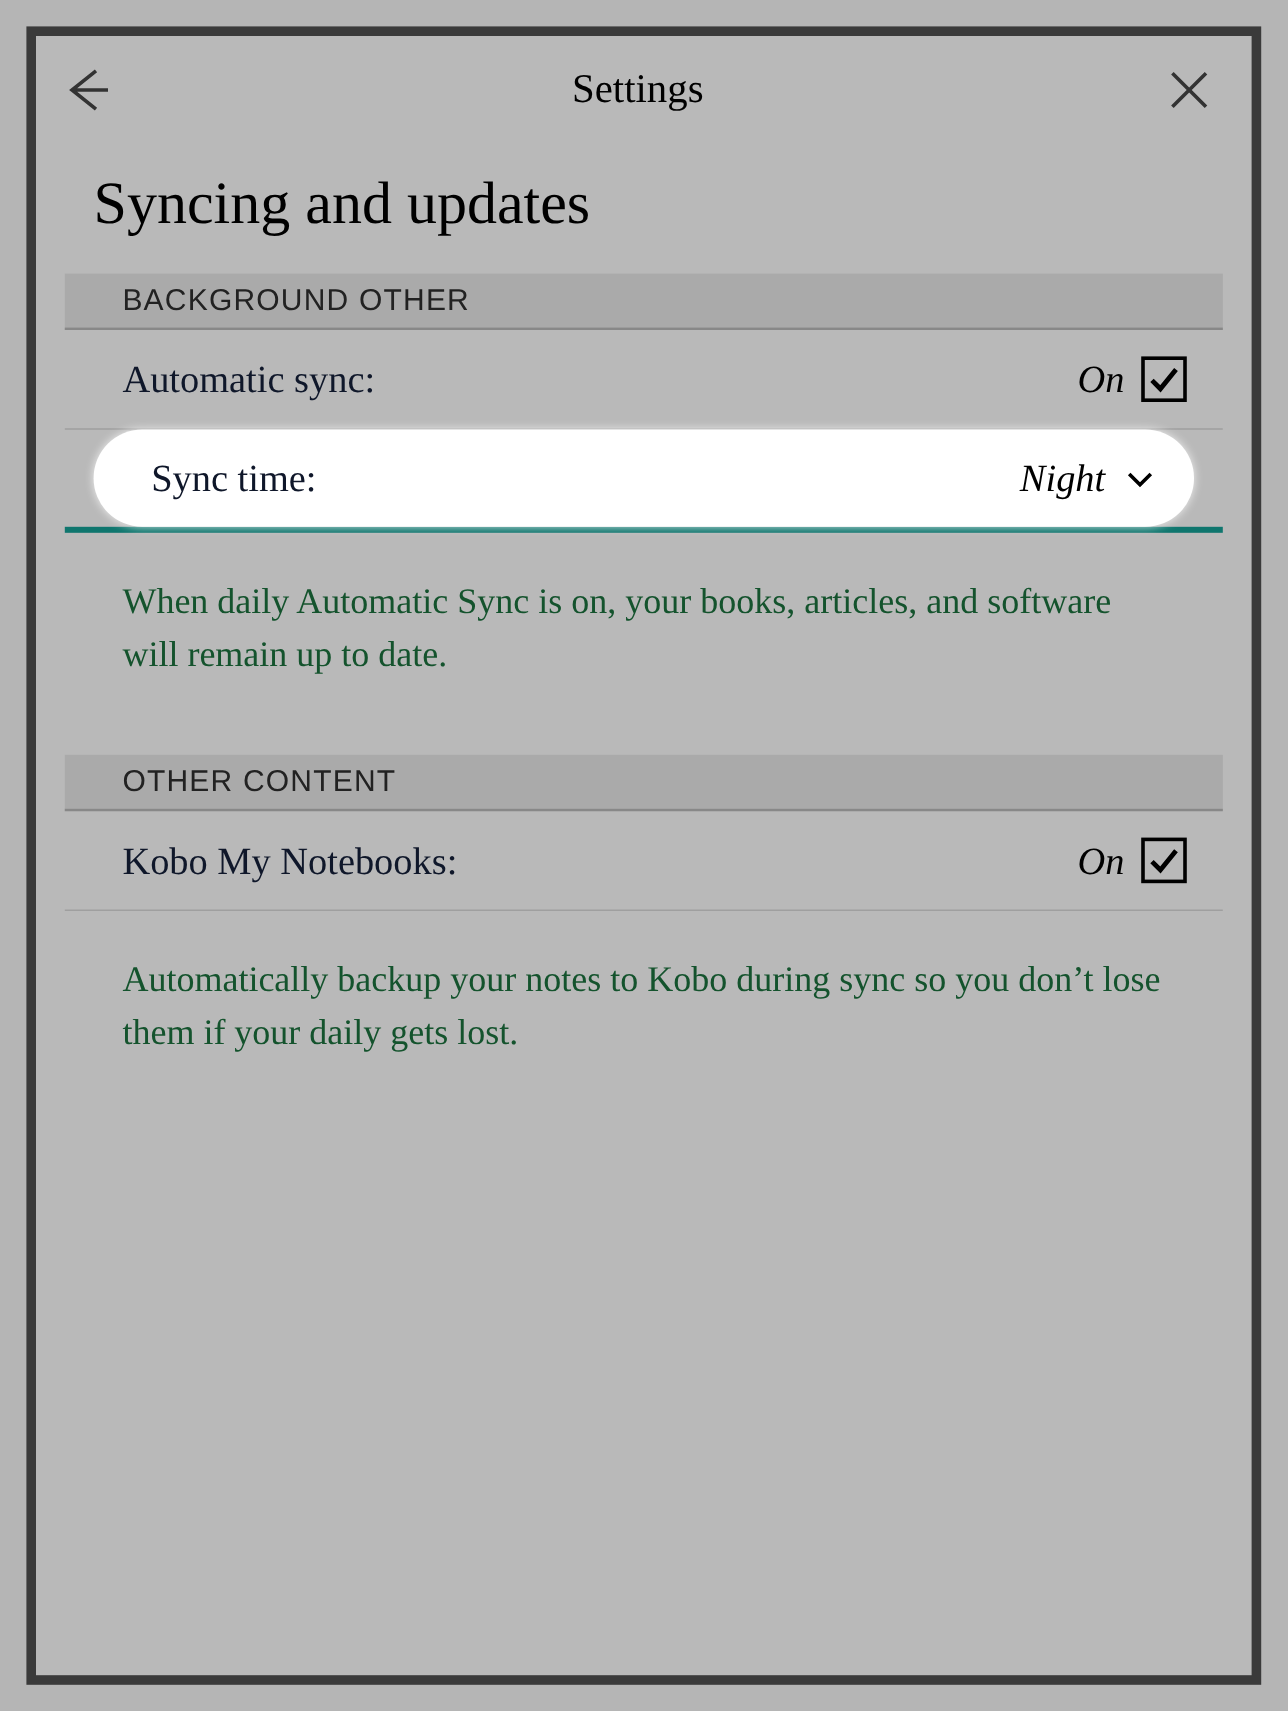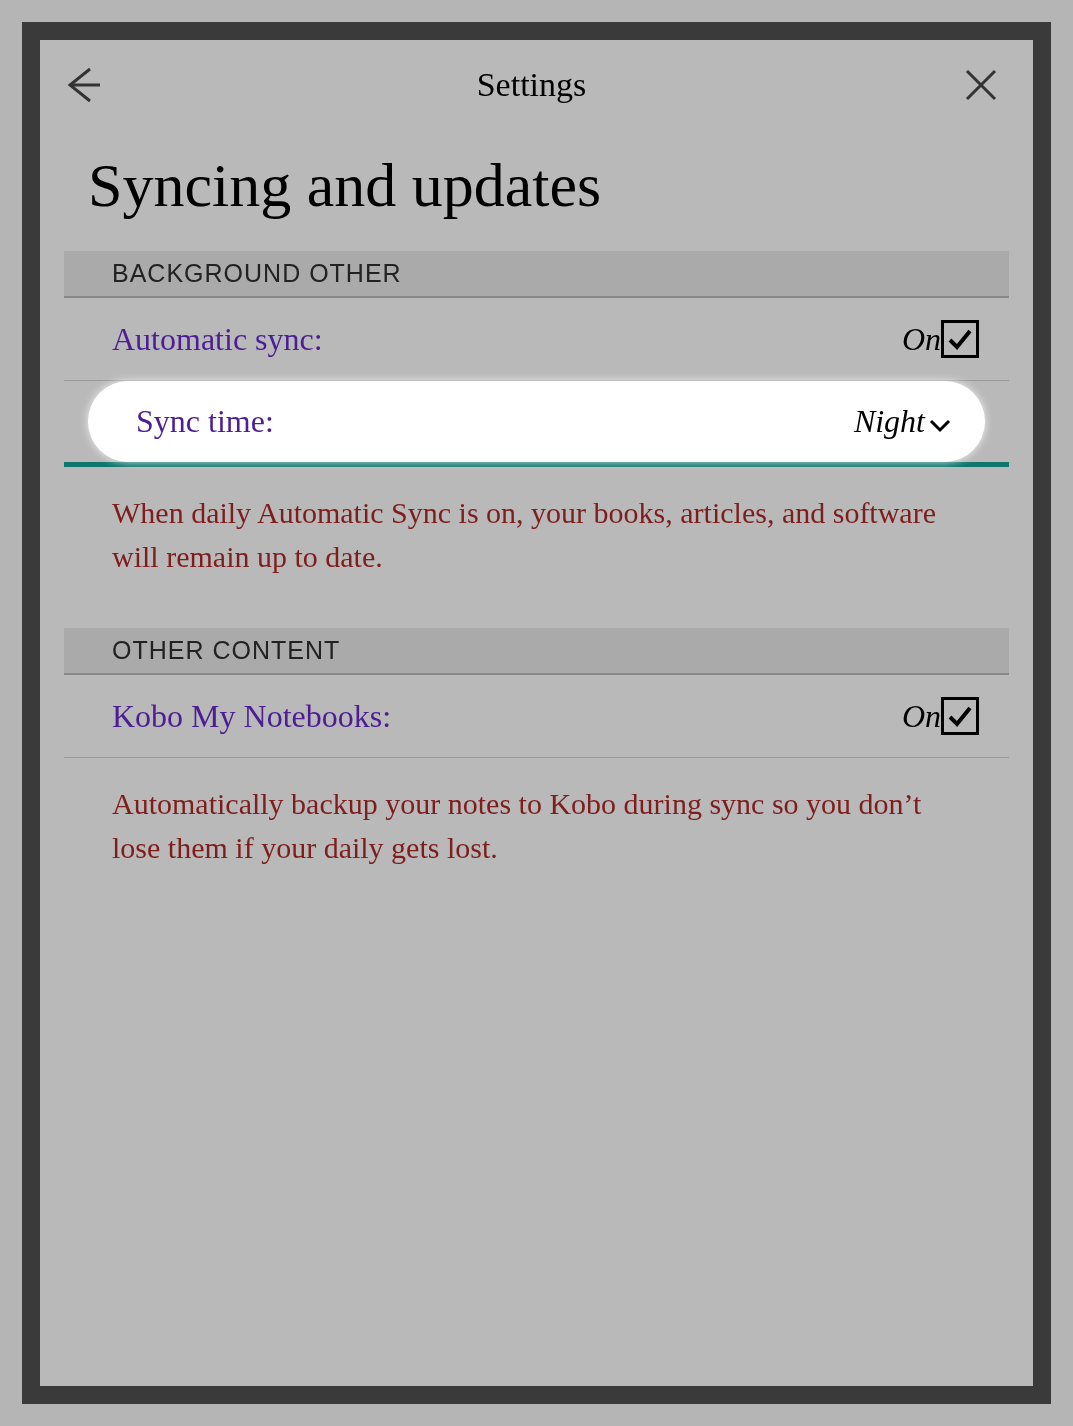--- a/index.html
+++ b/index.html
@@ -13,21 +13,21 @@
       width: 1073px;
       height: 1426px;
       background: #b5b5b5;
       padding: 22px;
     }
     
     .outer-frame {
       width: 100%;
       height: 100%;
       background: #3a3a3a;
-      padding: 18px;
+      padding: 8px;
     }
     
     .screen {
       width: 100%;
       height: 100%;
       background: #b9b9b9;
       position: relative;
     }
     
     .header {
@@ -54,21 +54,21 @@
       cursor: pointer;
     }
     
     .back-icon svg, .close-icon svg {
       stroke: #333;
       stroke-width: 3;
       fill: none;
     }
     
     .page-title {
-      font-size: 62px;
+      font-size: 50px;
       color: #000;
       padding: 20px 48px 30px 48px;
       font-weight: normal;
     }
     
     .section-header {
       background: #aaaaaa;
       border-bottom: 2px solid #888;
       padding: 8px 48px;
       font-family: Arial, Helvetica, sans-serif;
@@ -96,26 +96,27 @@
     }
     
     .highlighted-wrapper {
       margin: 0 24px;
       border-bottom: 5px solid #0f766e;
       padding-bottom: 0;
     }
     
     .setting-label {
       font-size: 32px;
-      color: #4c1d95;
+      color: #0f172a;
     }
     
     .setting-value-container {
       display: flex;
-      align-items: flex-end;
+      align-items: center;
+      gap: 14px;
     }
     
     .setting-value {
       font-size: 32px;
       font-style: italic;
       color: #000;
     }
     
     .checkbox {
       width: 38px;
@@ -143,24 +144,24 @@
     }
     
     .chevron-down svg {
       stroke: #000;
       stroke-width: 3;
       fill: none;
     }
     
     .description {
       font-size: 30px;
-      color: #7f1d1d;
+      color: #14532d;
       padding: 24px 48px 50px 48px;
       line-height: 1.45;
-      margin: 0 24px;
+      margin: 12px 24px;
     }
   </style>
 </head>
 <body>
 
 <div class="outer-frame">
   <div class="screen">
 
     <div class="header">
       <div class="back-icon">

